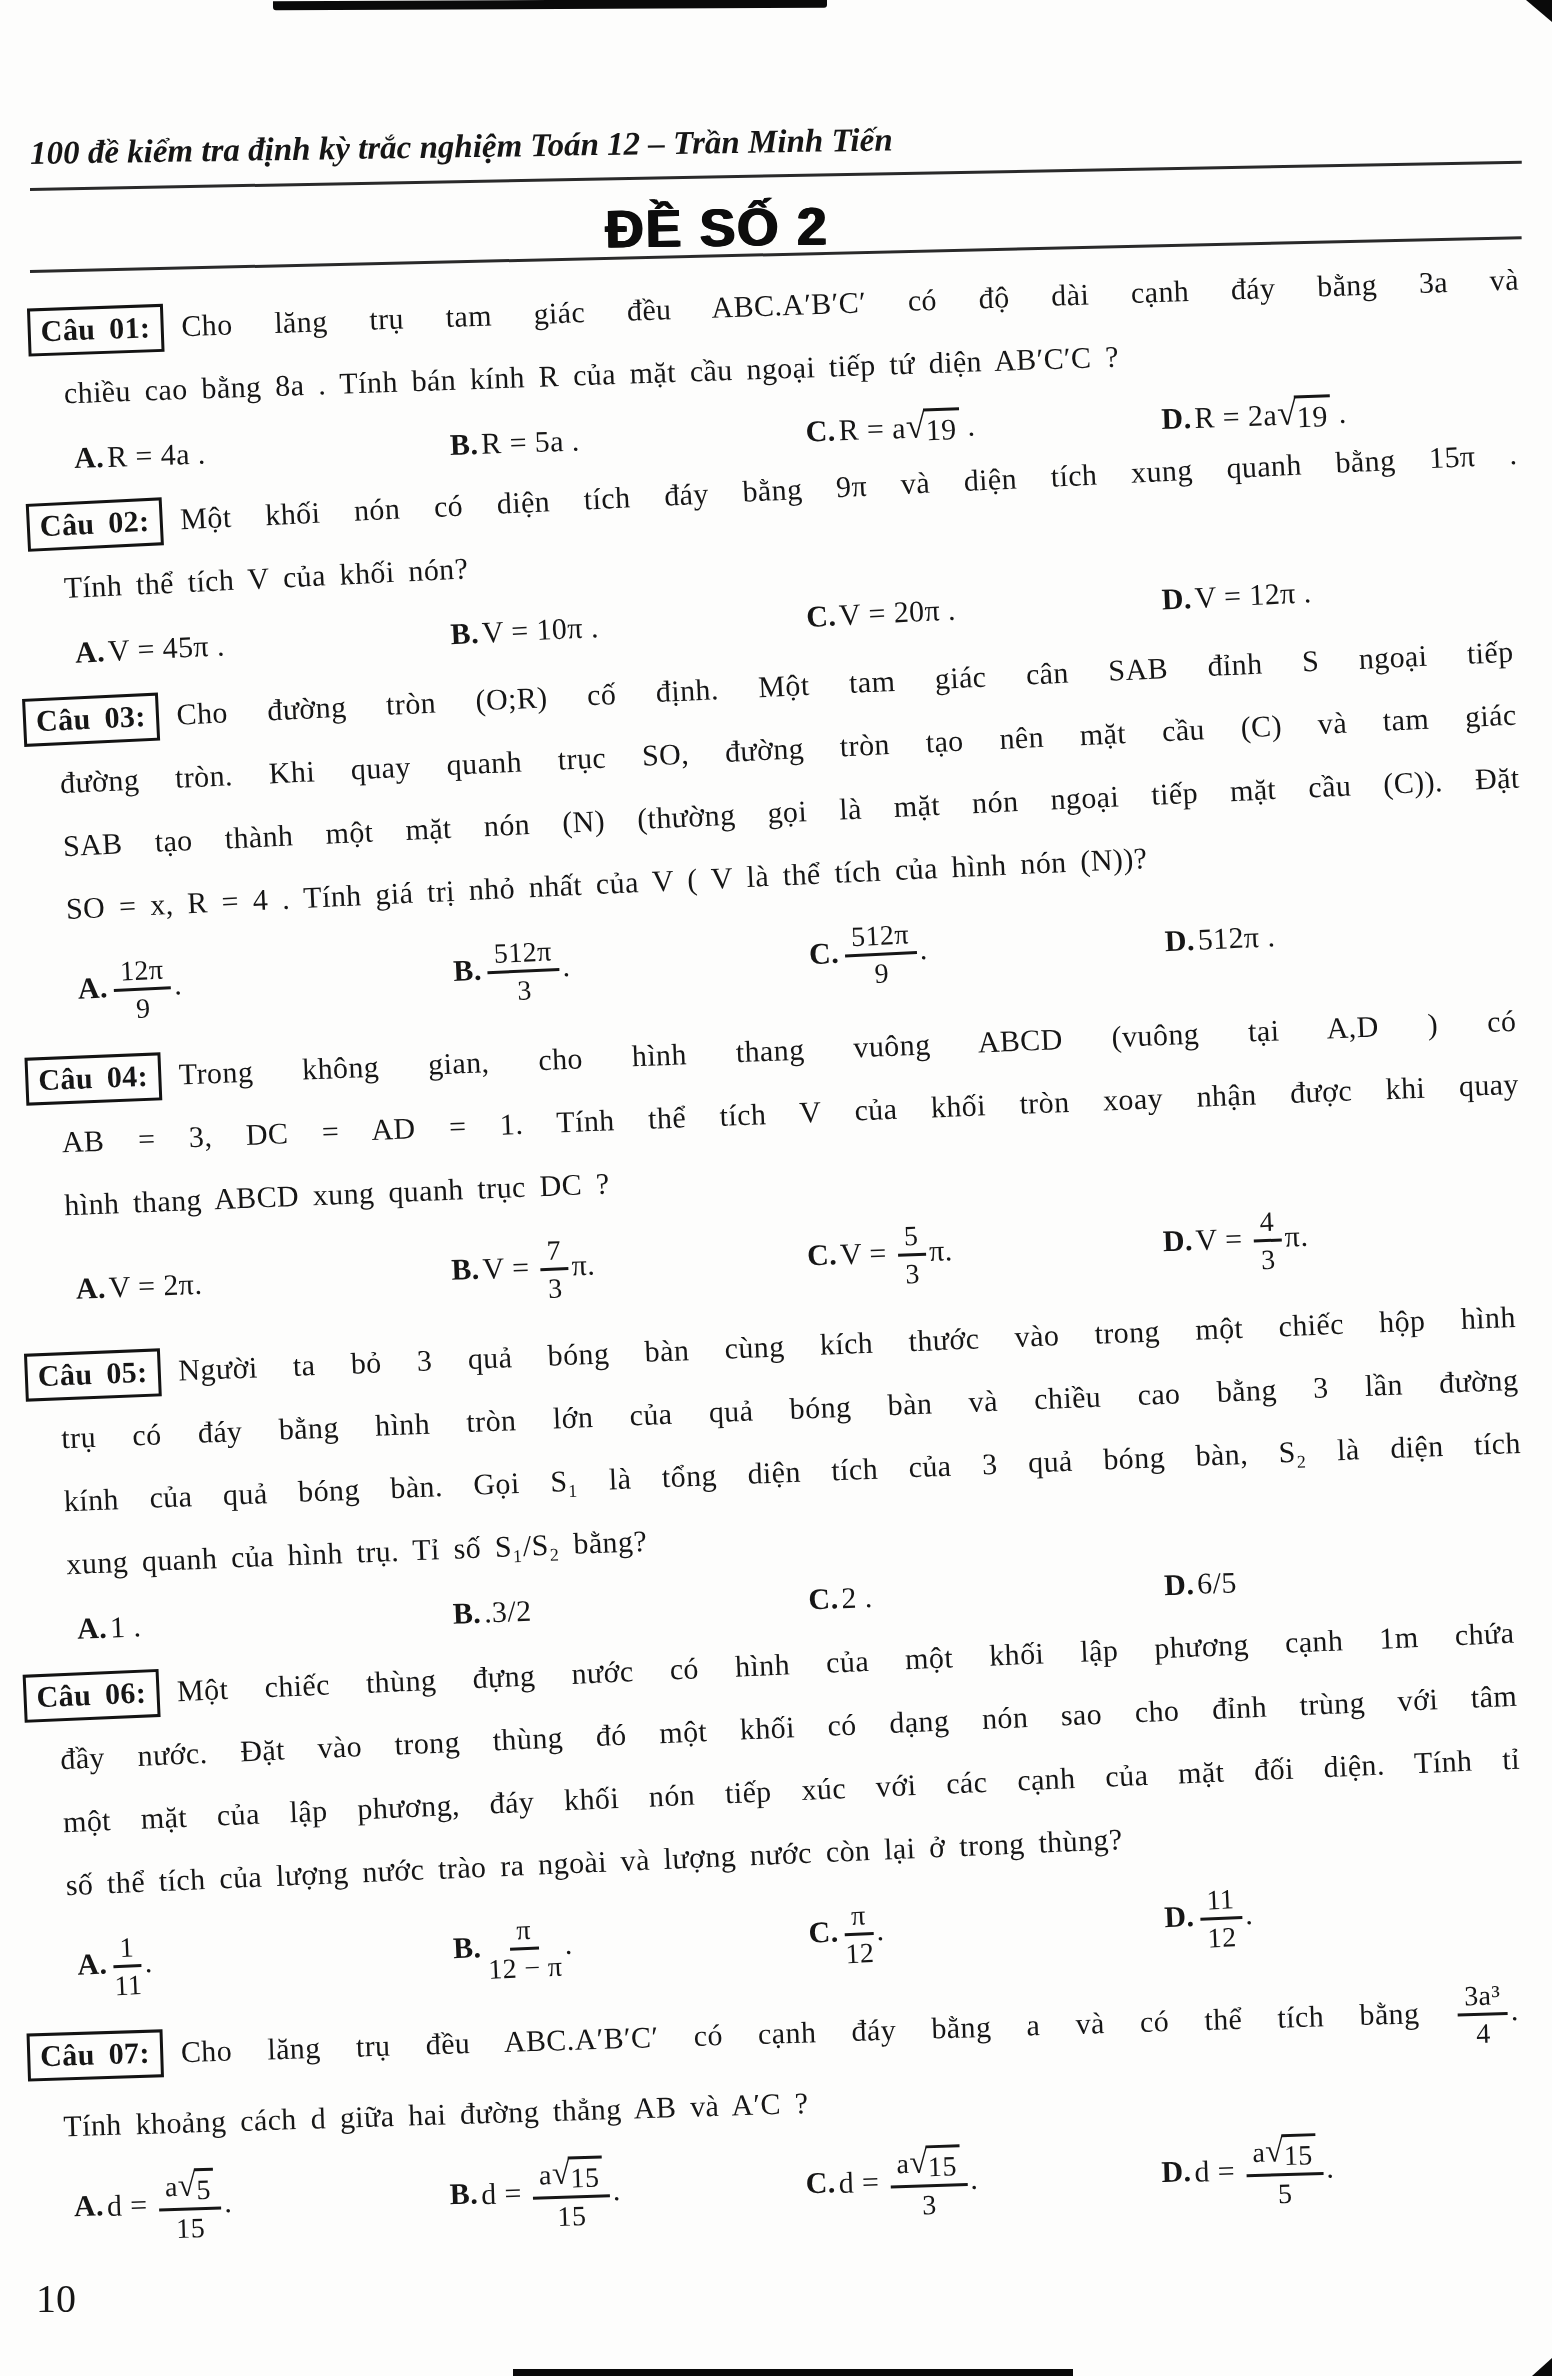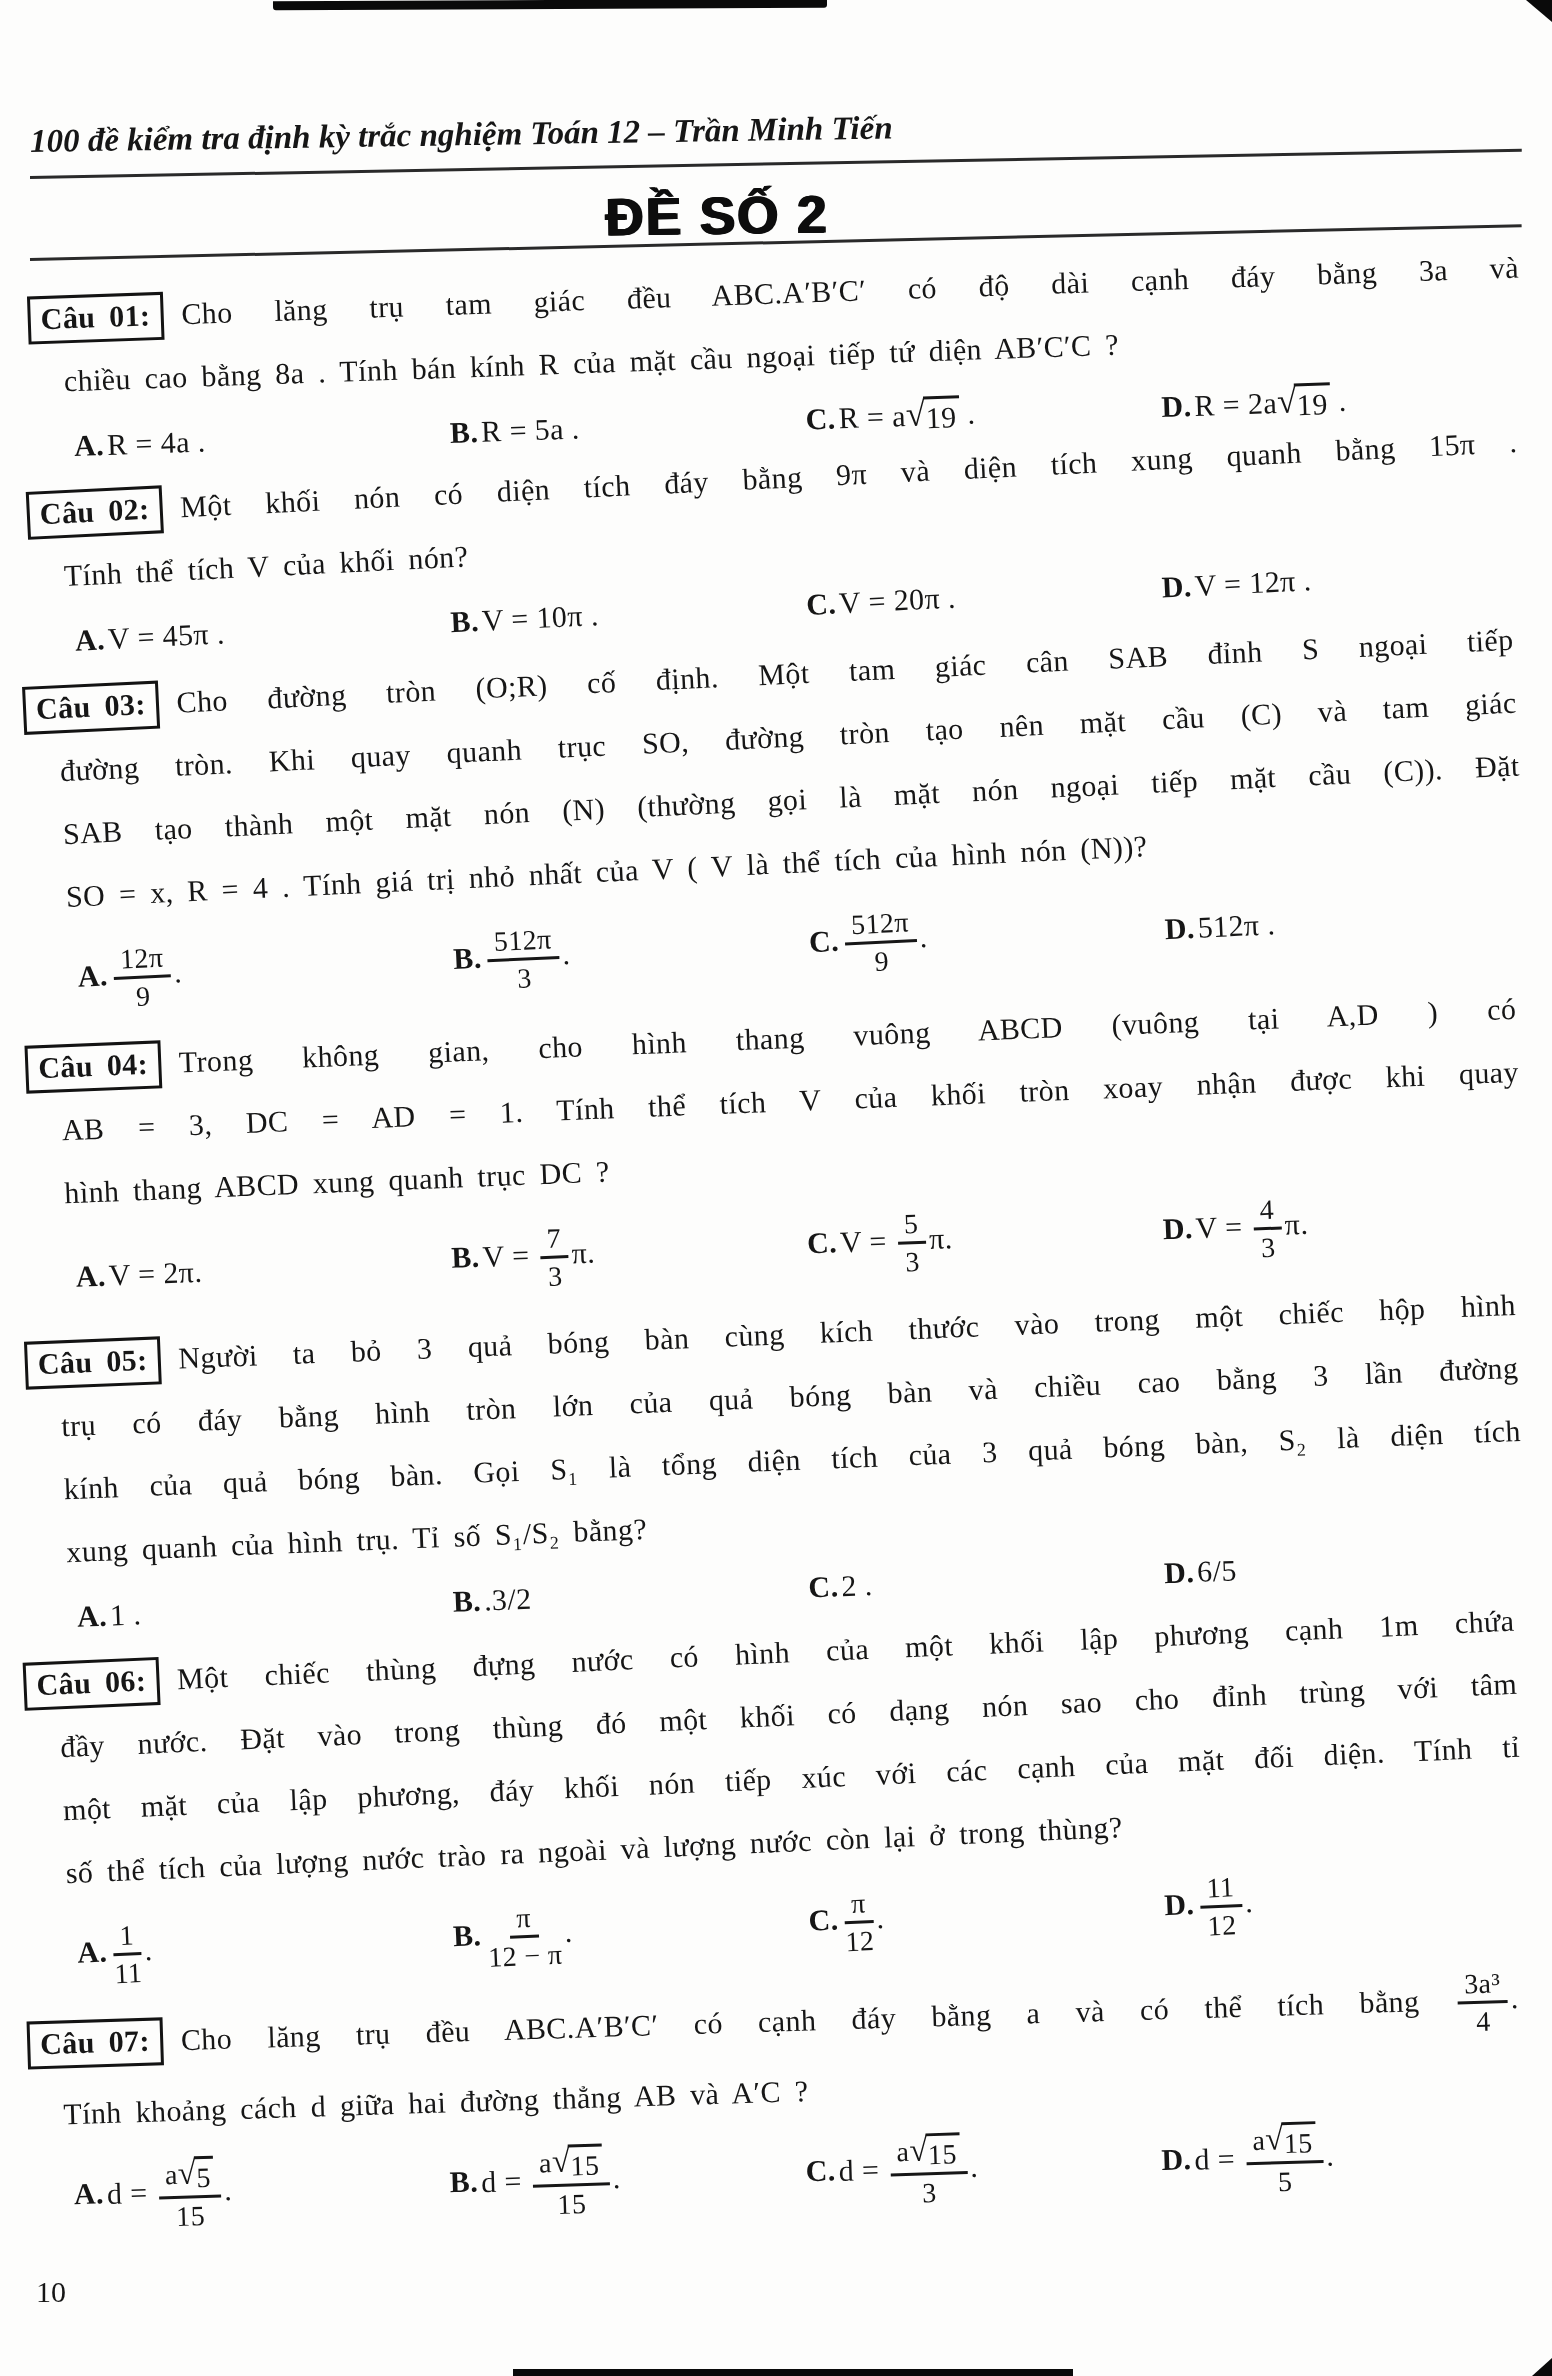--- a/index.html
+++ b/index.html
@@ -9,21 +9,21 @@
     font-family:"Liberation Serif","DejaVu Serif",serif;
     color:#161616;
   }
   
   .art { position:absolute; background:#0a0a0a; }
   .art.top-bar    { left:273px; top:0; width:554px; height:9px; border-radius:0 0 3px 3px; transform:rotate(-0.25deg); }
   .art.tr-wedge   { right:0; top:0; width:26px; height:22px; clip-path:polygon(100% 0,0 0,100% 100%); }
   .art.br-wedge   { right:0; bottom:0; width:20px; height:18px; clip-path:polygon(100% 0,100% 100%,0 100%); }
   .art.bottom-bar { left:513px; bottom:0; width:560px; height:7px; }
 
-  .content { position:absolute; inset:0; padding:4px 30px;border-radius:29px; }
+  .content { position:absolute; inset:0; padding:16px 30px;border-radius:29px; }
 
   .header-line {
     margin-top:119px; font-size:33px; font-weight:bold; font-style:italic;
     transform:rotate(-0.9deg); transform-origin:left center; white-space:nowrap;
   }
   .rule { height:3px; background:#2a2a2a; transform-origin:left center; }
   .rule.r1 { margin-top:16px; transform:rotate(-1.05deg); box-shadow:0 5px 0 -1.5px #777; }
   .rule.r2 { margin-top:12px; transform:rotate(-1.3deg); }
   .exam-title {
     width:fit-content; margin:6px auto 0; font-family:"Liberation Sans","DejaVu Sans",sans-serif;
@@ -60,21 +60,21 @@
     display:inline-flex; flex-direction:column; align-items:center;
     vertical-align:middle; font-size:28px; line-height:1.18; margin:0 3px;
   }
   .frac .fn { border-bottom:3px solid #161616; padding:0 7px 1px; white-space:nowrap; }
   .frac .fd { padding-top:1px; white-space:nowrap; }
 
   .sqrt { display:inline-flex; white-space:nowrap; }
   .sqrt .rs { font-size:1.18em; line-height:1; align-self:flex-start; transform:translateY(0px); }
   .sqrt .rc { border-top:3px solid #161616; padding:2px 3px 0 2px; margin-left:-2px; }
 
-  .page-number { position:absolute; left:36px; top:2275px; font-size:30px; }
+  .page-number { position:absolute; left:36px; top:2275px; font-size:40px; }
 </style>
 </head>
 <body>
 
 <div class="page">
 
   <div class="art top-bar"></div>
   <div class="art tr-wedge"></div>
   <div class="art br-wedge"></div>
   <div class="art bottom-bar"></div>

